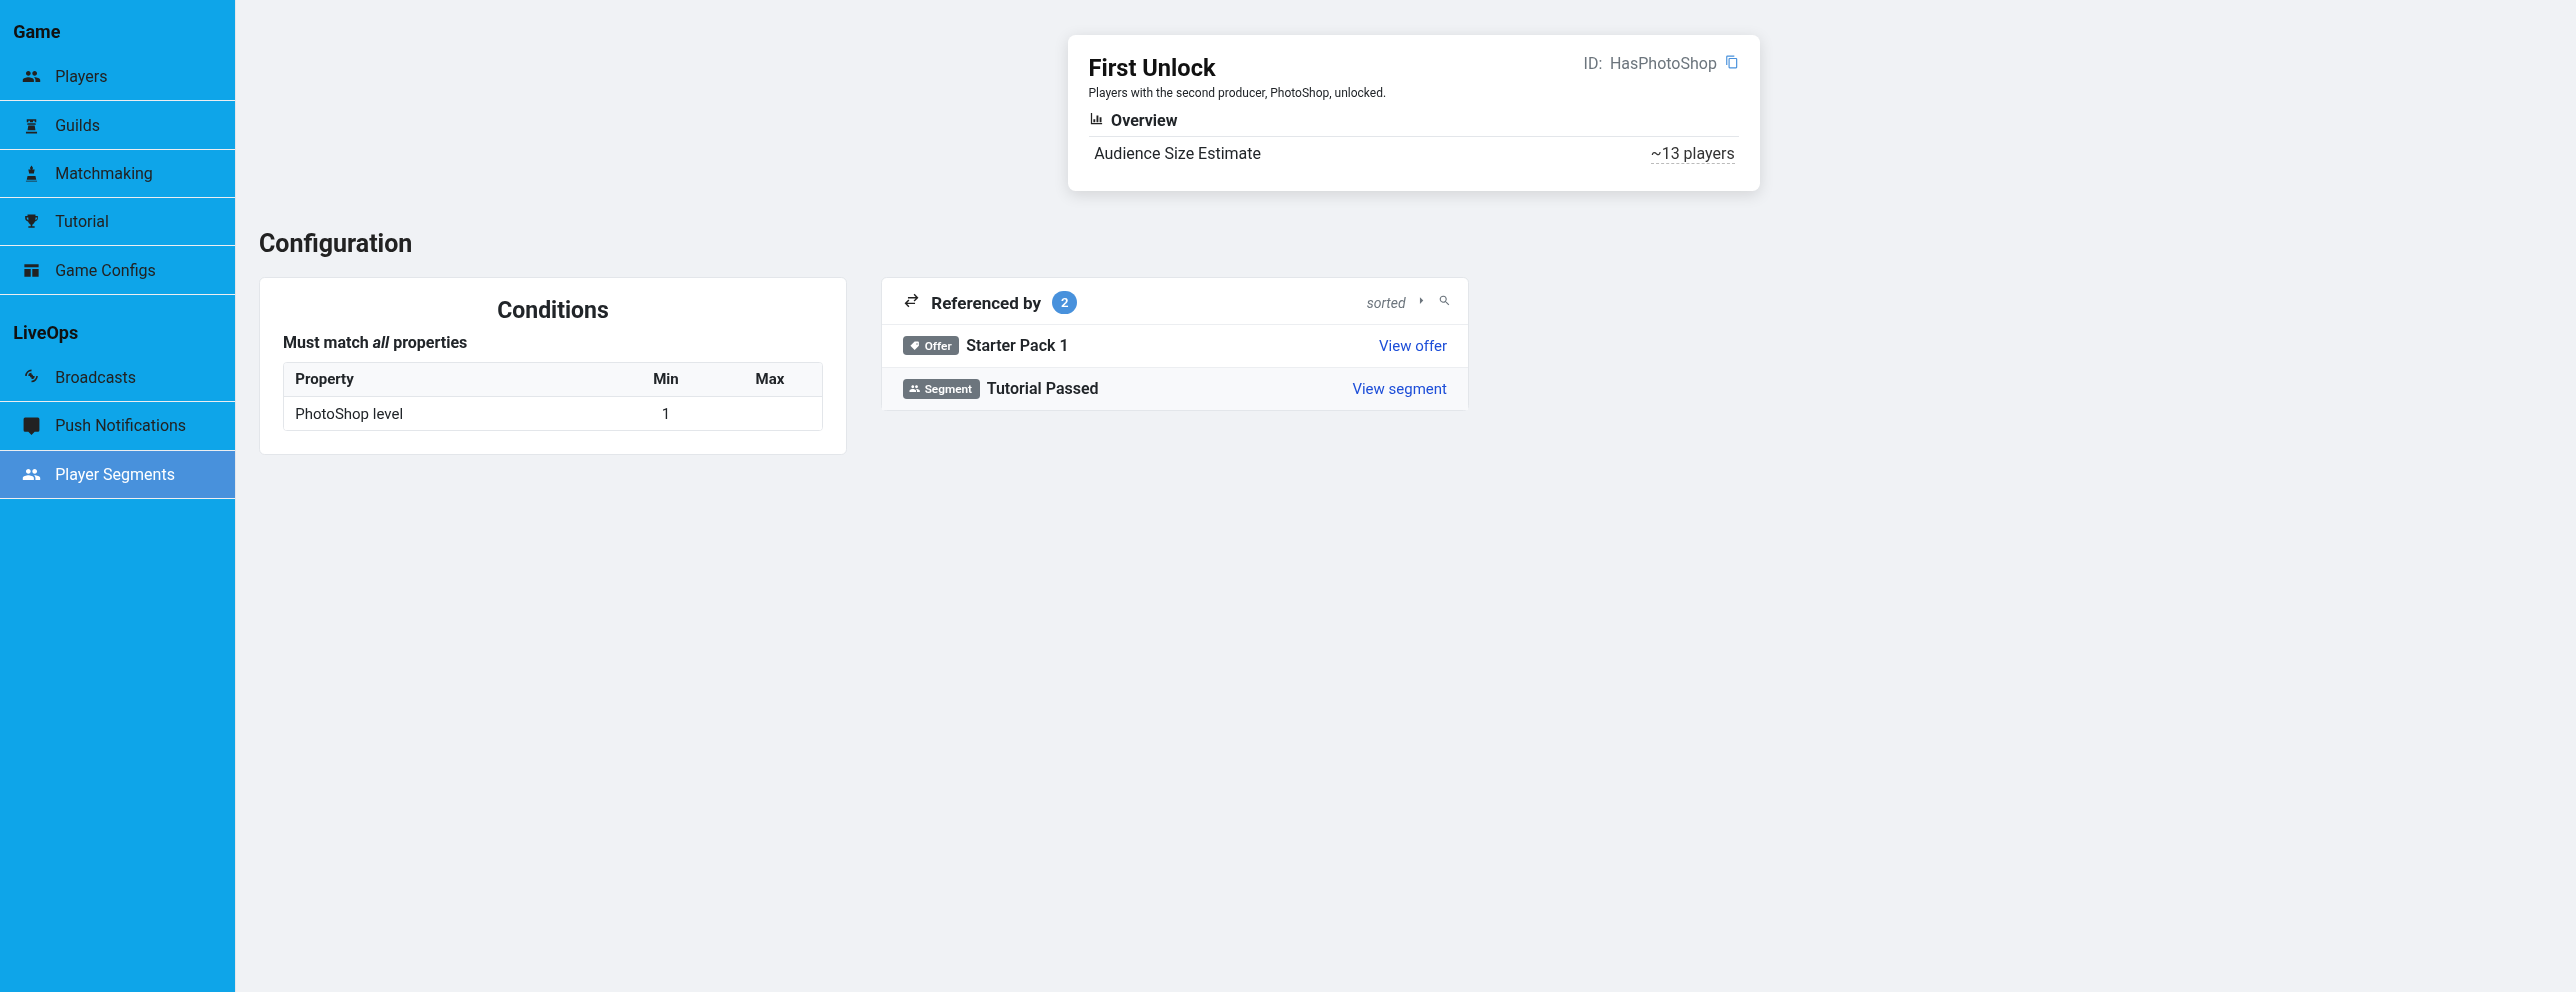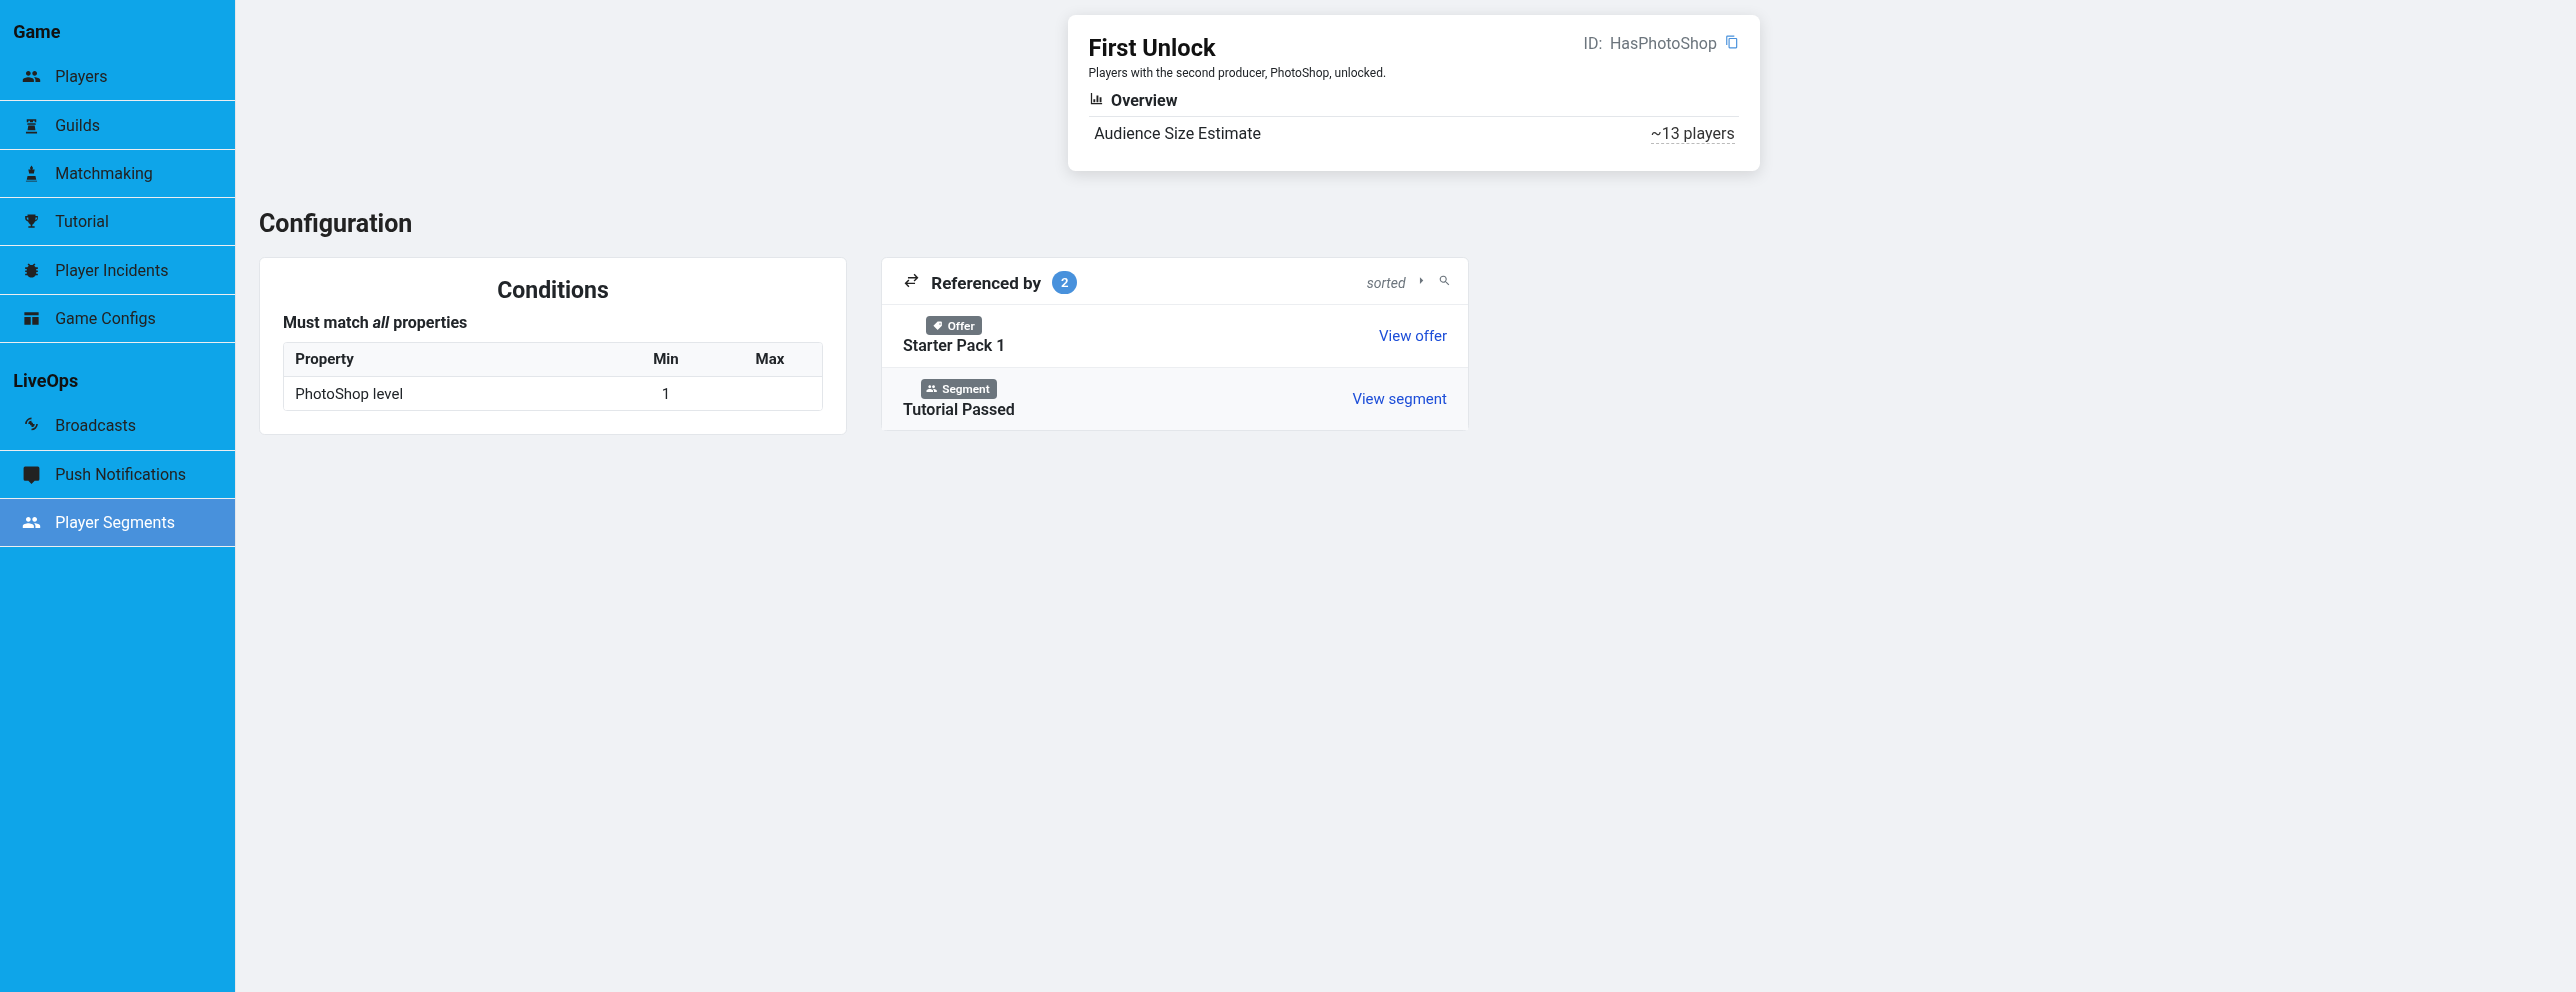--- a/index.html
+++ b/index.html
@@ -56,20 +56,21 @@
   .sidebar-item .icon svg { width: 19px; height: 19px; fill: #222; }
   .sidebar-item.active .icon svg { fill: #fff; }
   .sidebar-spacer { height: 21px; }
 
   
   .main {
     flex: 1;
     padding: 0 8px 23px 23px;
     overflow: auto;
     position: relative;
+    margin-top: 20px;
   }
 
   
   .header-card {
     background: #fff;
     border-radius: 7.6px;
     box-shadow: 0 3.8px 15px rgba(0,0,0,0.12);
     width: 692px;
     margin: 15px auto 38px auto;
     padding: 19px 21px 26.5px 21px;
@@ -232,24 +233,23 @@
     display: flex;
     align-items: center;
     justify-content: space-between;
     padding: 11.3px 21px;
     border-top: 0.9px solid #eceef1;
   }
   .ref-row.striped { background: #f8f9fb; }
   .ref-left {
     display: flex;
     align-items: center;
-    gap: 1px;
+    gap: 7px;
     font-size: 16px;
     font-weight: 600;
-    flex-direction: column;
   }
   .tag {
     background: #6c757d;
     color: #fff;
     font-size: 11.8px;
     font-weight: 600;
     border-radius: 3.8px;
     padding: 2.8px 7.6px 2.8px 5.7px;
     display: inline-flex;
     align-items: center;
@@ -299,28 +299,20 @@
 
   <div class="sidebar-item">
     <span class="icon">
       <svg viewBox="0 0 24 24">
           <path d="M7 3h10v2h3v3c0 2-1.6 3.7-3.6 4C15.8 14 14 15.5 13 16v2h3v2H8v-2h3v-2c-1-.5-2.8-2-3.4-4C5.6 11.7 4 10 4 8V5h3V3zm0 4H6v1c0 1 .8 2 2 2.3V7zm10 0v3.3c1.2-.3 2-1.3 2-2.3V7h-2z"></path>
         </svg>
     </span>
     <span>Tutorial</span>
   </div>
 
-  <div class="sidebar-item">
-    <span class="icon">
-      <svg viewBox="0 0 24 24">
-          <path d="M20 8h-2.81a6 6 0 0 0-1.82-1.96l1.63-1.63-1.41-1.41-2.17 2.17a6 6 0 0 0-2.84 0L8.41 3l-1.41 1.41L8.63 6.04A6 6 0 0 0 6.81 8H4v2h2.09A6.2 6.2 0 0 0 6 11v1H4v2h2v1c0 .34.03.67.09 1H4v2h2.81a6 6 0 0 0 10.38 0H20v-2h-2.09c.06-.33.09-.66.09-1v-1h2v-2h-2v-1c0-.34-.03-.67-.09-1H20V8z"></path>
-        </svg>
-    </span>
-    <span>Player Incidents</span>
-  </div>
 
   <div class="sidebar-item">
     <span class="icon">
       <svg viewBox="0 0 24 24">
           <path d="M3 4h18v4H3V4zm0 6h8v10H3V10zm10 0h8v10h-8V10z"></path>
         </svg>
     </span>
     <span>Game Configs</span>
   </div>
 

